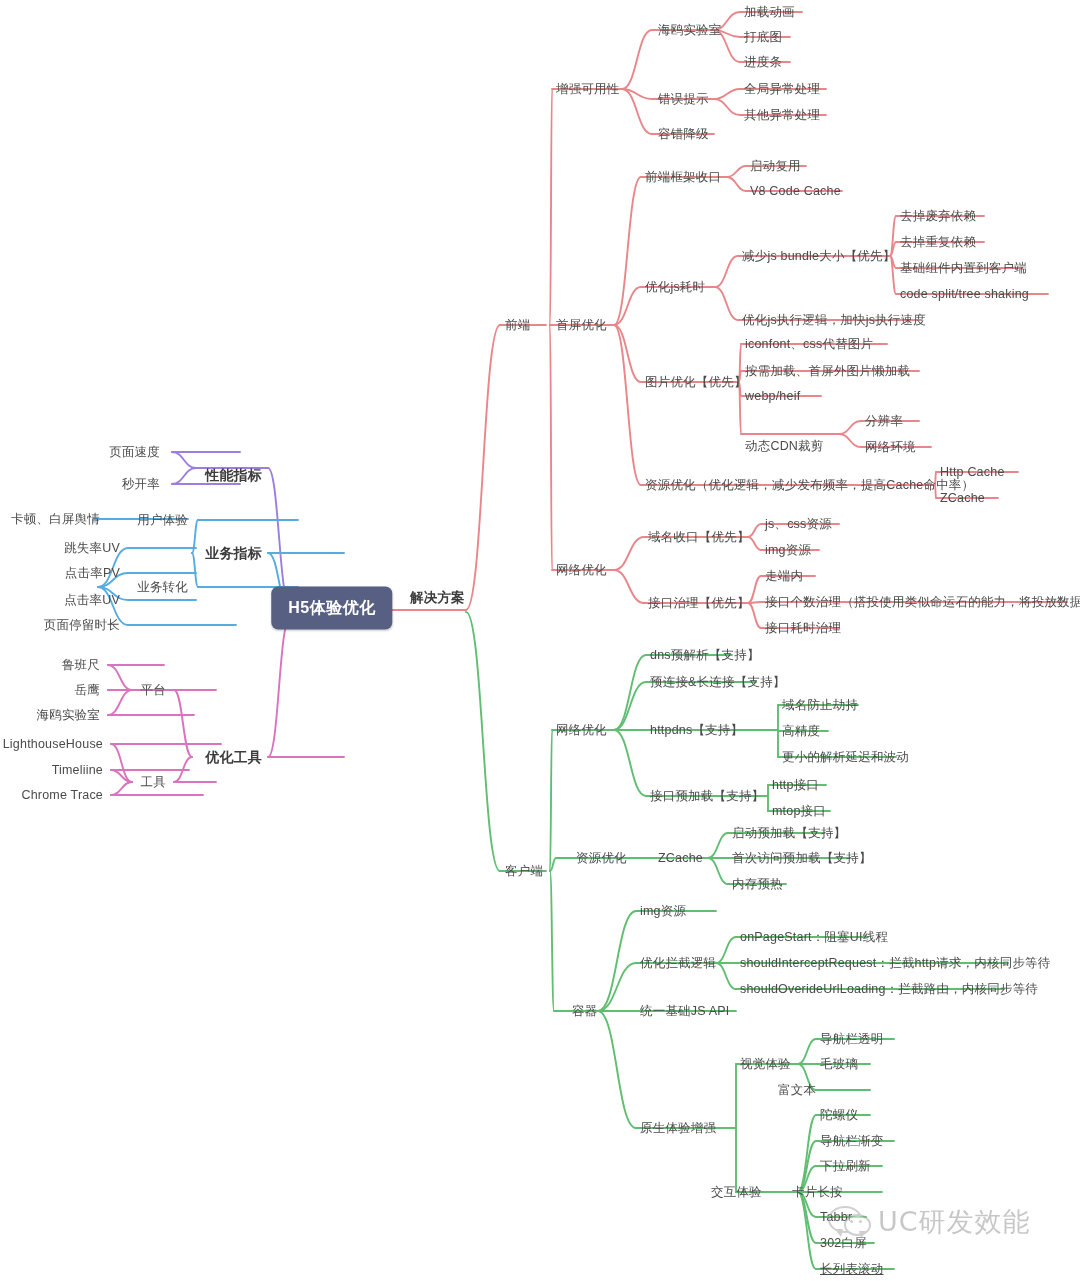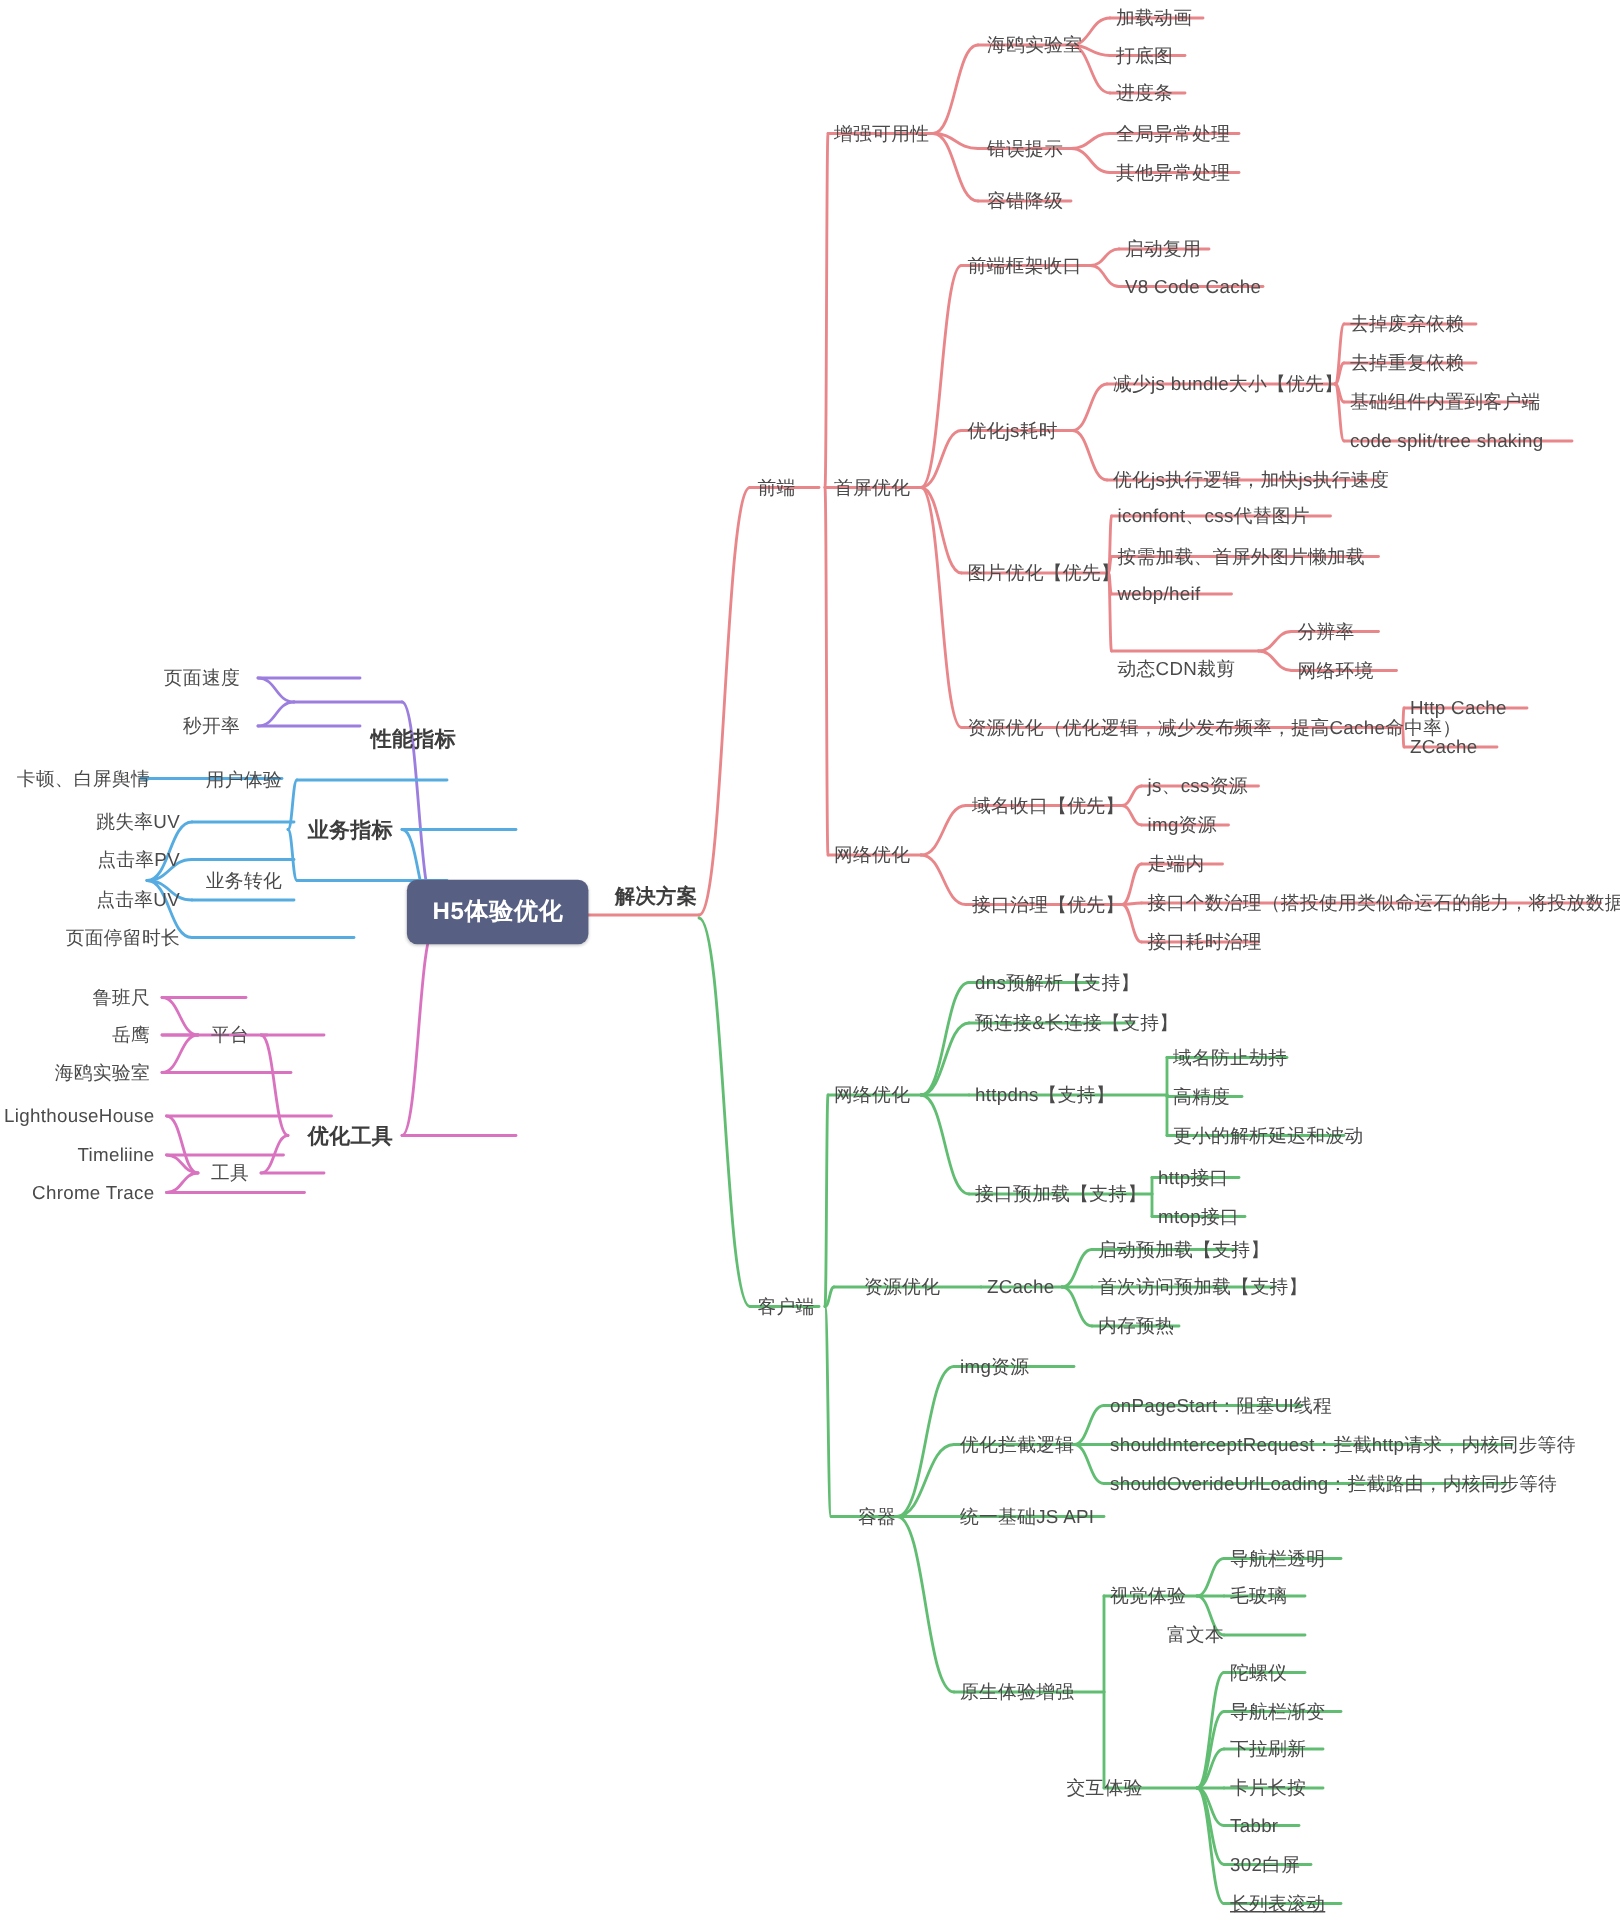--- a/index.html
+++ b/index.html
@@ -268,21 +268,21 @@
       <path d="M 798 1192 C 807 1192, 807 1217, 816 1217" stroke="#61bd72" stroke-width="1.9"></path>
       <path d="M 816 1217 L 866 1217" stroke="#61bd72" stroke-width="1.9"></path>
       <path d="M 798 1192 C 807 1192, 807 1243, 816 1243" stroke="#61bd72" stroke-width="1.9"></path>
       <path d="M 816 1243 L 874 1243" stroke="#61bd72" stroke-width="1.9"></path>
       <path d="M 798 1192 C 807 1192, 807 1269, 816 1269" stroke="#61bd72" stroke-width="1.9"></path>
       <path d="M 816 1269 L 894 1269" stroke="#61bd72" stroke-width="1.9"></path>
     </svg>
 
   <div class="root" style="left:332px;top:608px;">H5体验优化</div>
 
-  <div class="node r bold" style="left:262px;top:492px;margin-left:42px;">性能指标</div>
+  <div class="node r bold" style="left:262px;top:475px;">性能指标</div>
   <div class="node r" style="left:160px;top:452px;">页面速度</div>
   <div class="node r" style="left:160px;top:484px;">秒开率</div>
 
   <div class="node r bold" style="left:262px;top:553px;">业务指标</div>
   <div class="node r" style="left:188px;top:520px;">用户体验</div>
   <div class="node r" style="left:100px;top:519px;">卡顿、白屏舆情</div>
   <div class="node r" style="left:188px;top:587px;">业务转化</div>
   <div class="node r" style="left:120px;top:548px;">跳失率UV</div>
   <div class="node r" style="left:120px;top:573px;">点击率PV</div>
   <div class="node r" style="left:120px;top:600px;">点击率UV</div>
@@ -376,18 +376,29 @@
 
   <div class="node" style="left:640px;top:1128px;">原生体验增强</div>
   <div class="node" style="left:740px;top:1064px;">视觉体验</div>
   <div class="node" style="left:820px;top:1039px;">导航栏透明</div>
   <div class="node" style="left:820px;top:1064px;">毛玻璃</div>
   <div class="node" style="left:778px;top:1090px;">富文本</div>
   <div class="node" style="left:711px;top:1192px;">交互体验</div>
   <div class="node" style="left:820px;top:1115px;">陀螺仪</div>
   <div class="node" style="left:820px;top:1141px;">导航栏渐变</div>
   <div class="node" style="left:820px;top:1166px;">下拉刷新</div>
-  <div class="node" style="left:820px;top:1192px;">卡片长按</div>
+  <div class="node" style="left:792px;top:1192px;">卡片长按</div>
   <div class="node" style="left:820px;top:1217px;">Tabbr</div>
   <div class="node" style="left:820px;top:1243px;">302白屏</div>
   <div class="node" style="left:820px;top:1269px;text-decoration:underline;">长列表滚动</div>
 
+  <div class="watermark">
+    <div class="wm-logo">
+      <div class="b1"></div>
+        <div class="b2"></div>
+      <i class="e1"></i>
+        <i class="e2"></i>
+        <i class="e3"></i>
+        <i class="e4"></i>
+    </div>
+    <div class="wm-text">UC研发效能</div>
+  </div>
 </div>
 
 </body></html>

